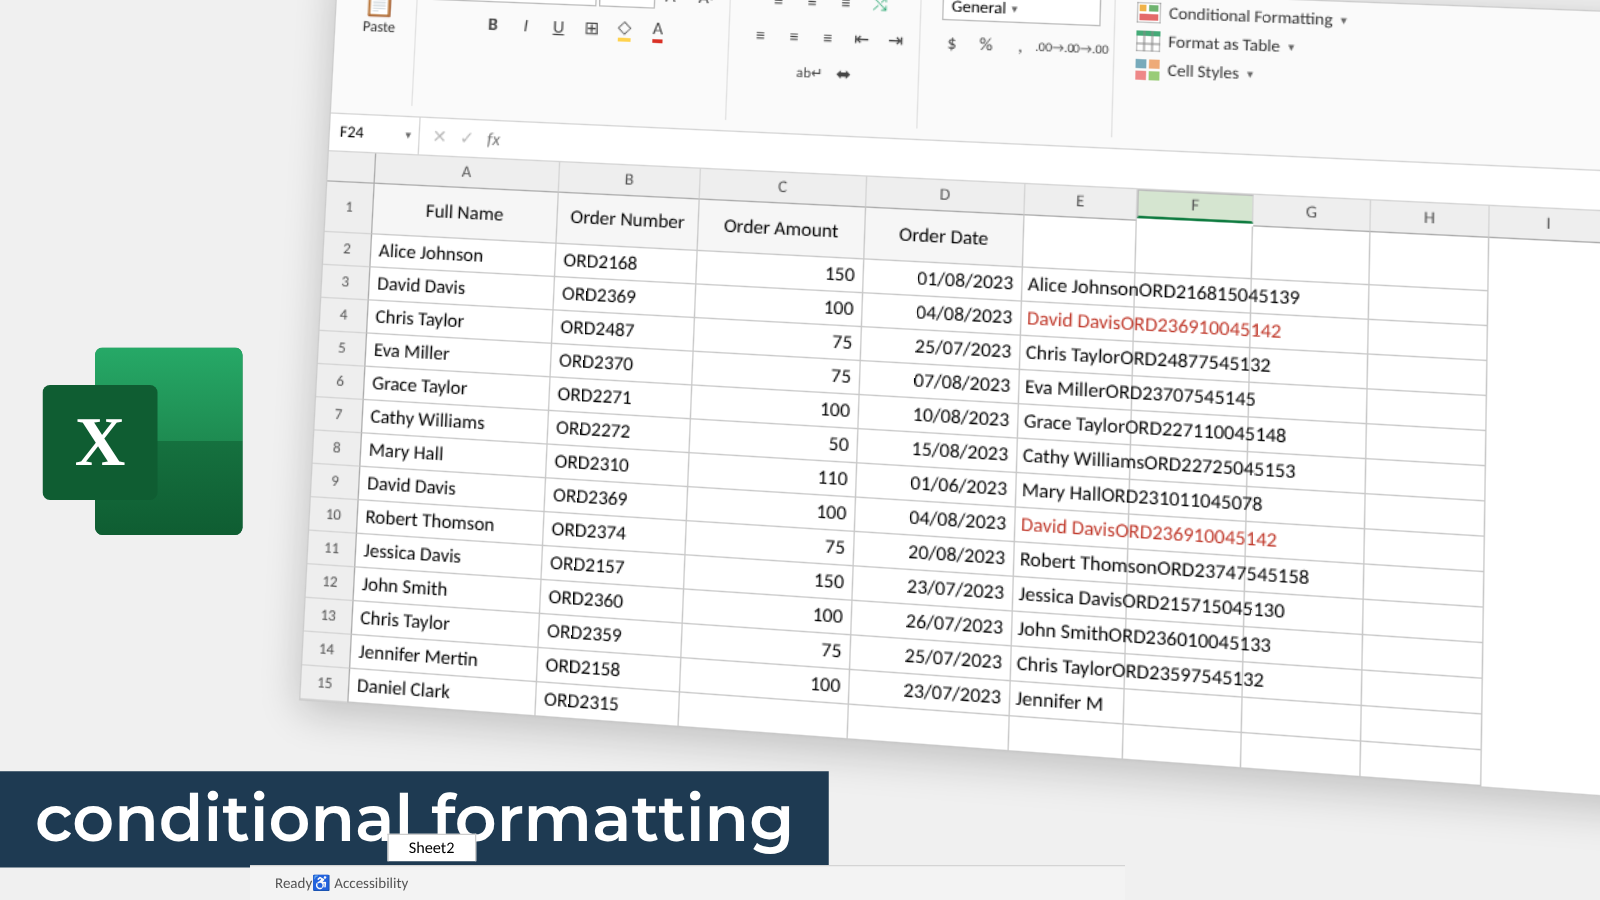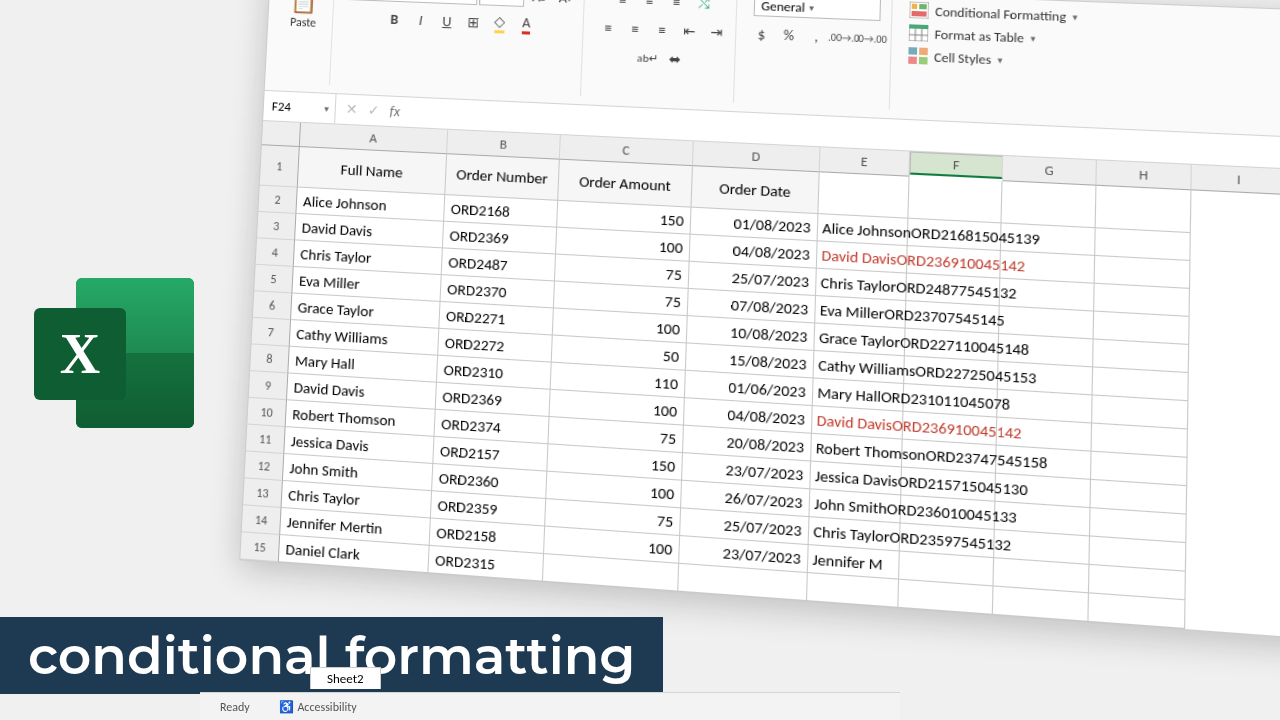--- a/index.html
+++ b/index.html
@@ -64,21 +64,21 @@
   
   .wA{width:146px;} .wB{width:110px;} .wC{width:128px;} .wD{width:120px;}
   .wE{width:330px;} .wF{width:86px;} .wG{width:86px;} .wH{width:86px;} .wI{width:86px;}
   
   .overlay{position:absolute;left:0;bottom:18px;}
   .titlebar{background:#1e3a52;color:#fff;font-family:"Segoe UI","Montserrat",sans-serif;font-weight:600;font-size:52px;line-height:1.25;padding:6px 28px;margin-bottom:8px;display:inline-block;}
   .excel-logo{position:absolute;left:34px;top:278px;width:165px;height:155px;}
   .logo-back{position:absolute;left:42px;top:0;width:118px;height:150px;background:linear-gradient(135deg,#1a8f4f,#0d5b33);border-radius:6px;}
   .logo-back::before{content:"";position:absolute;left:0;top:0;width:100%;height:100%;background:linear-gradient(180deg,#26a967 0%,#1e8b51 50%,#15713f 50%,#0f5d32 100%);border-radius:6px;}
   .logo-front{position:absolute;left:0;top:30px;width:92px;height:92px;background:#0f5d32;border-radius:6px;display:flex;align-items:center;justify-content:center;color:#fff;font-weight:700;font-size:56px;font-family:"Segoe UI";}
-  .statusbar{position:absolute;bottom:0;left:200px;width:700px;height:28px;background:#f3f3f3;border-top:1px solid #d4d4d4;display:flex;align-items:center;font-size:12px;color:#555;padding-left:20px;gap:30px;}
+  .statusbar{position:absolute;bottom:0;left:200px;width:700px;height:28px;background:#f3f3f3;border-top:1px solid #d4d4d4;display:flex;align-items:center;font-size:12px;color:#555;padding-left:20px;}
   .tabstrip{position:absolute;bottom:28px;left:310px;height:28px;display:flex;align-items:center;gap:0;}
   .sheettab{background:#fff;border:1px solid #ccc;border-bottom:none;padding:3px 16px;font-size:13px;}
 </style>
 </head>
 <body>
 
 <div class="app">
 
   <div class="ribbon">
     <div class="rgroup">

